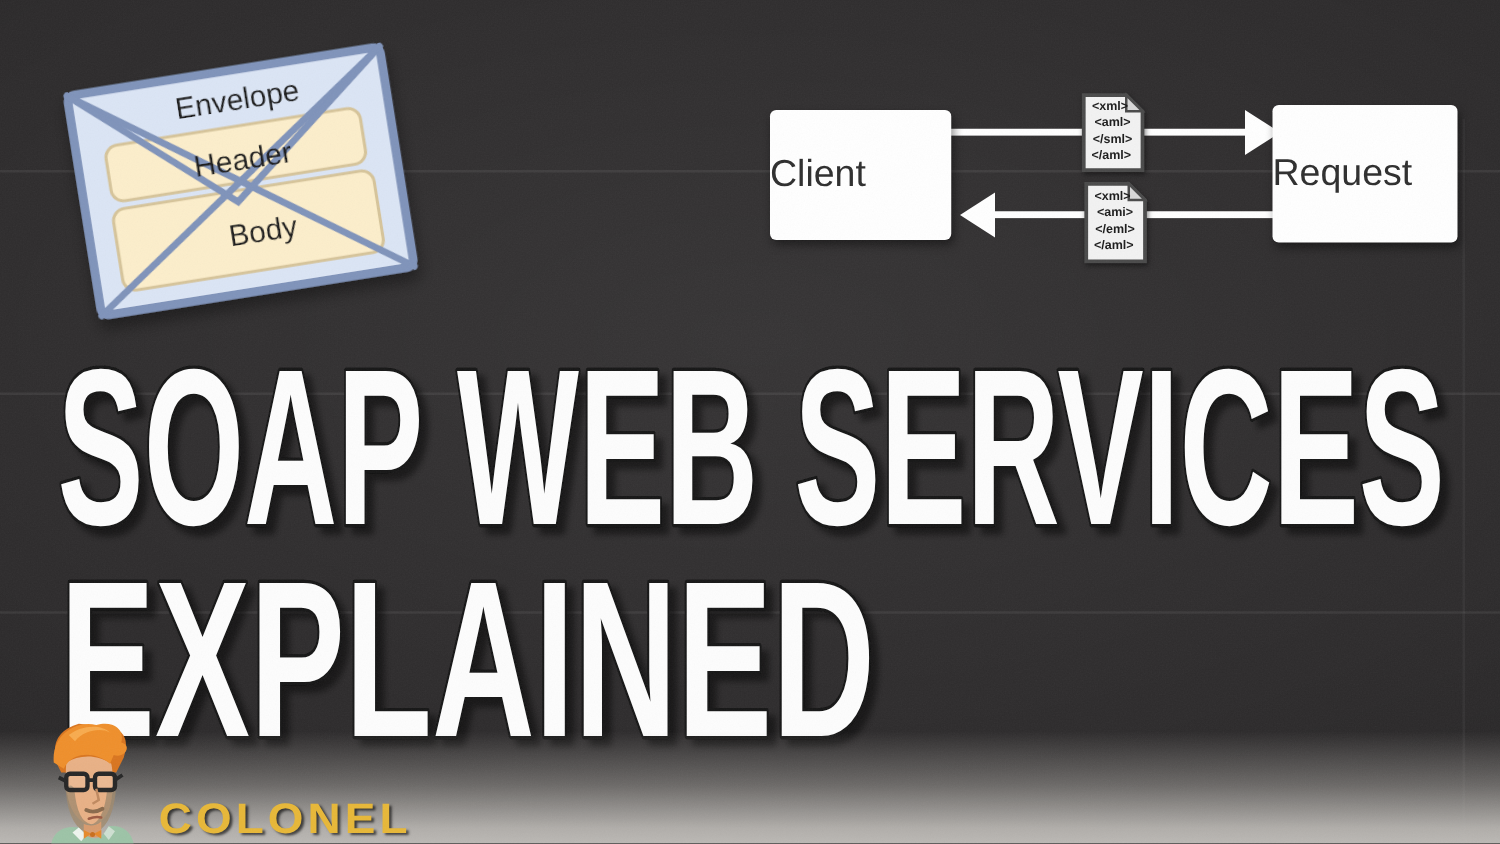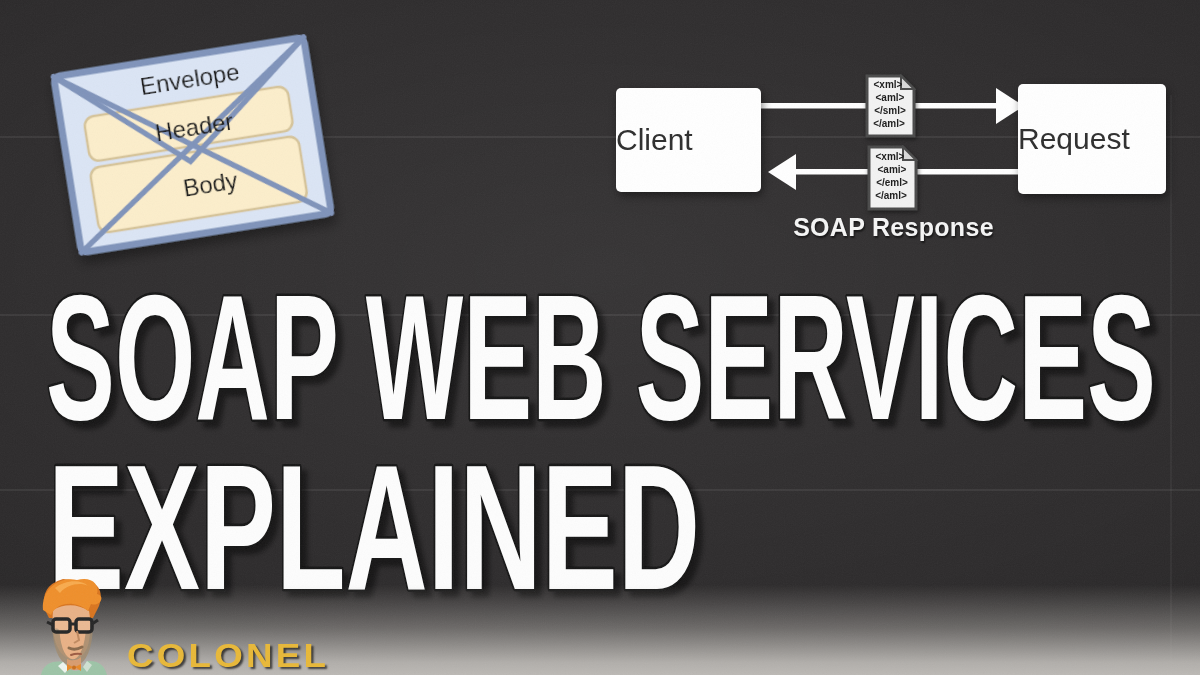--- a/index.html
+++ b/index.html
@@ -91,21 +91,20 @@
         <line x1="-126" y1="-89" x2="127" y2="89"></line>
         <line x1="127" y1="-89" x2="-126" y2="89"></line>
         <polyline points="-126,-89 -4,16 127,-89"></polyline>
       </g>
       <text class="env-label" x="8" y="-57" font-size="24" text-anchor="middle">Envelope</text>
       <text class="env-label" x="5" y="-9" font-size="24" text-anchor="middle">Header</text>
       <text class="env-label" x="12" y="50" font-size="24" text-anchor="middle">Body</text>
     </g>
   </svg>
 
-  <div class="flow-label response">SOAP Response</div>
 
   <svg class="flow-arrows" viewBox="0 0 600 230">
     <g fill="#ffffff" stroke="none">
       <rect x="158" y="73" width="244" height="5.5"></rect>
       <polygon points="396,58 396,94 424,76"></polygon>
       <rect x="194" y="139" width="226" height="5.5"></rect>
       <polygon points="196,124 196,160 168,142"></polygon>
     </g>
   </svg>
 

